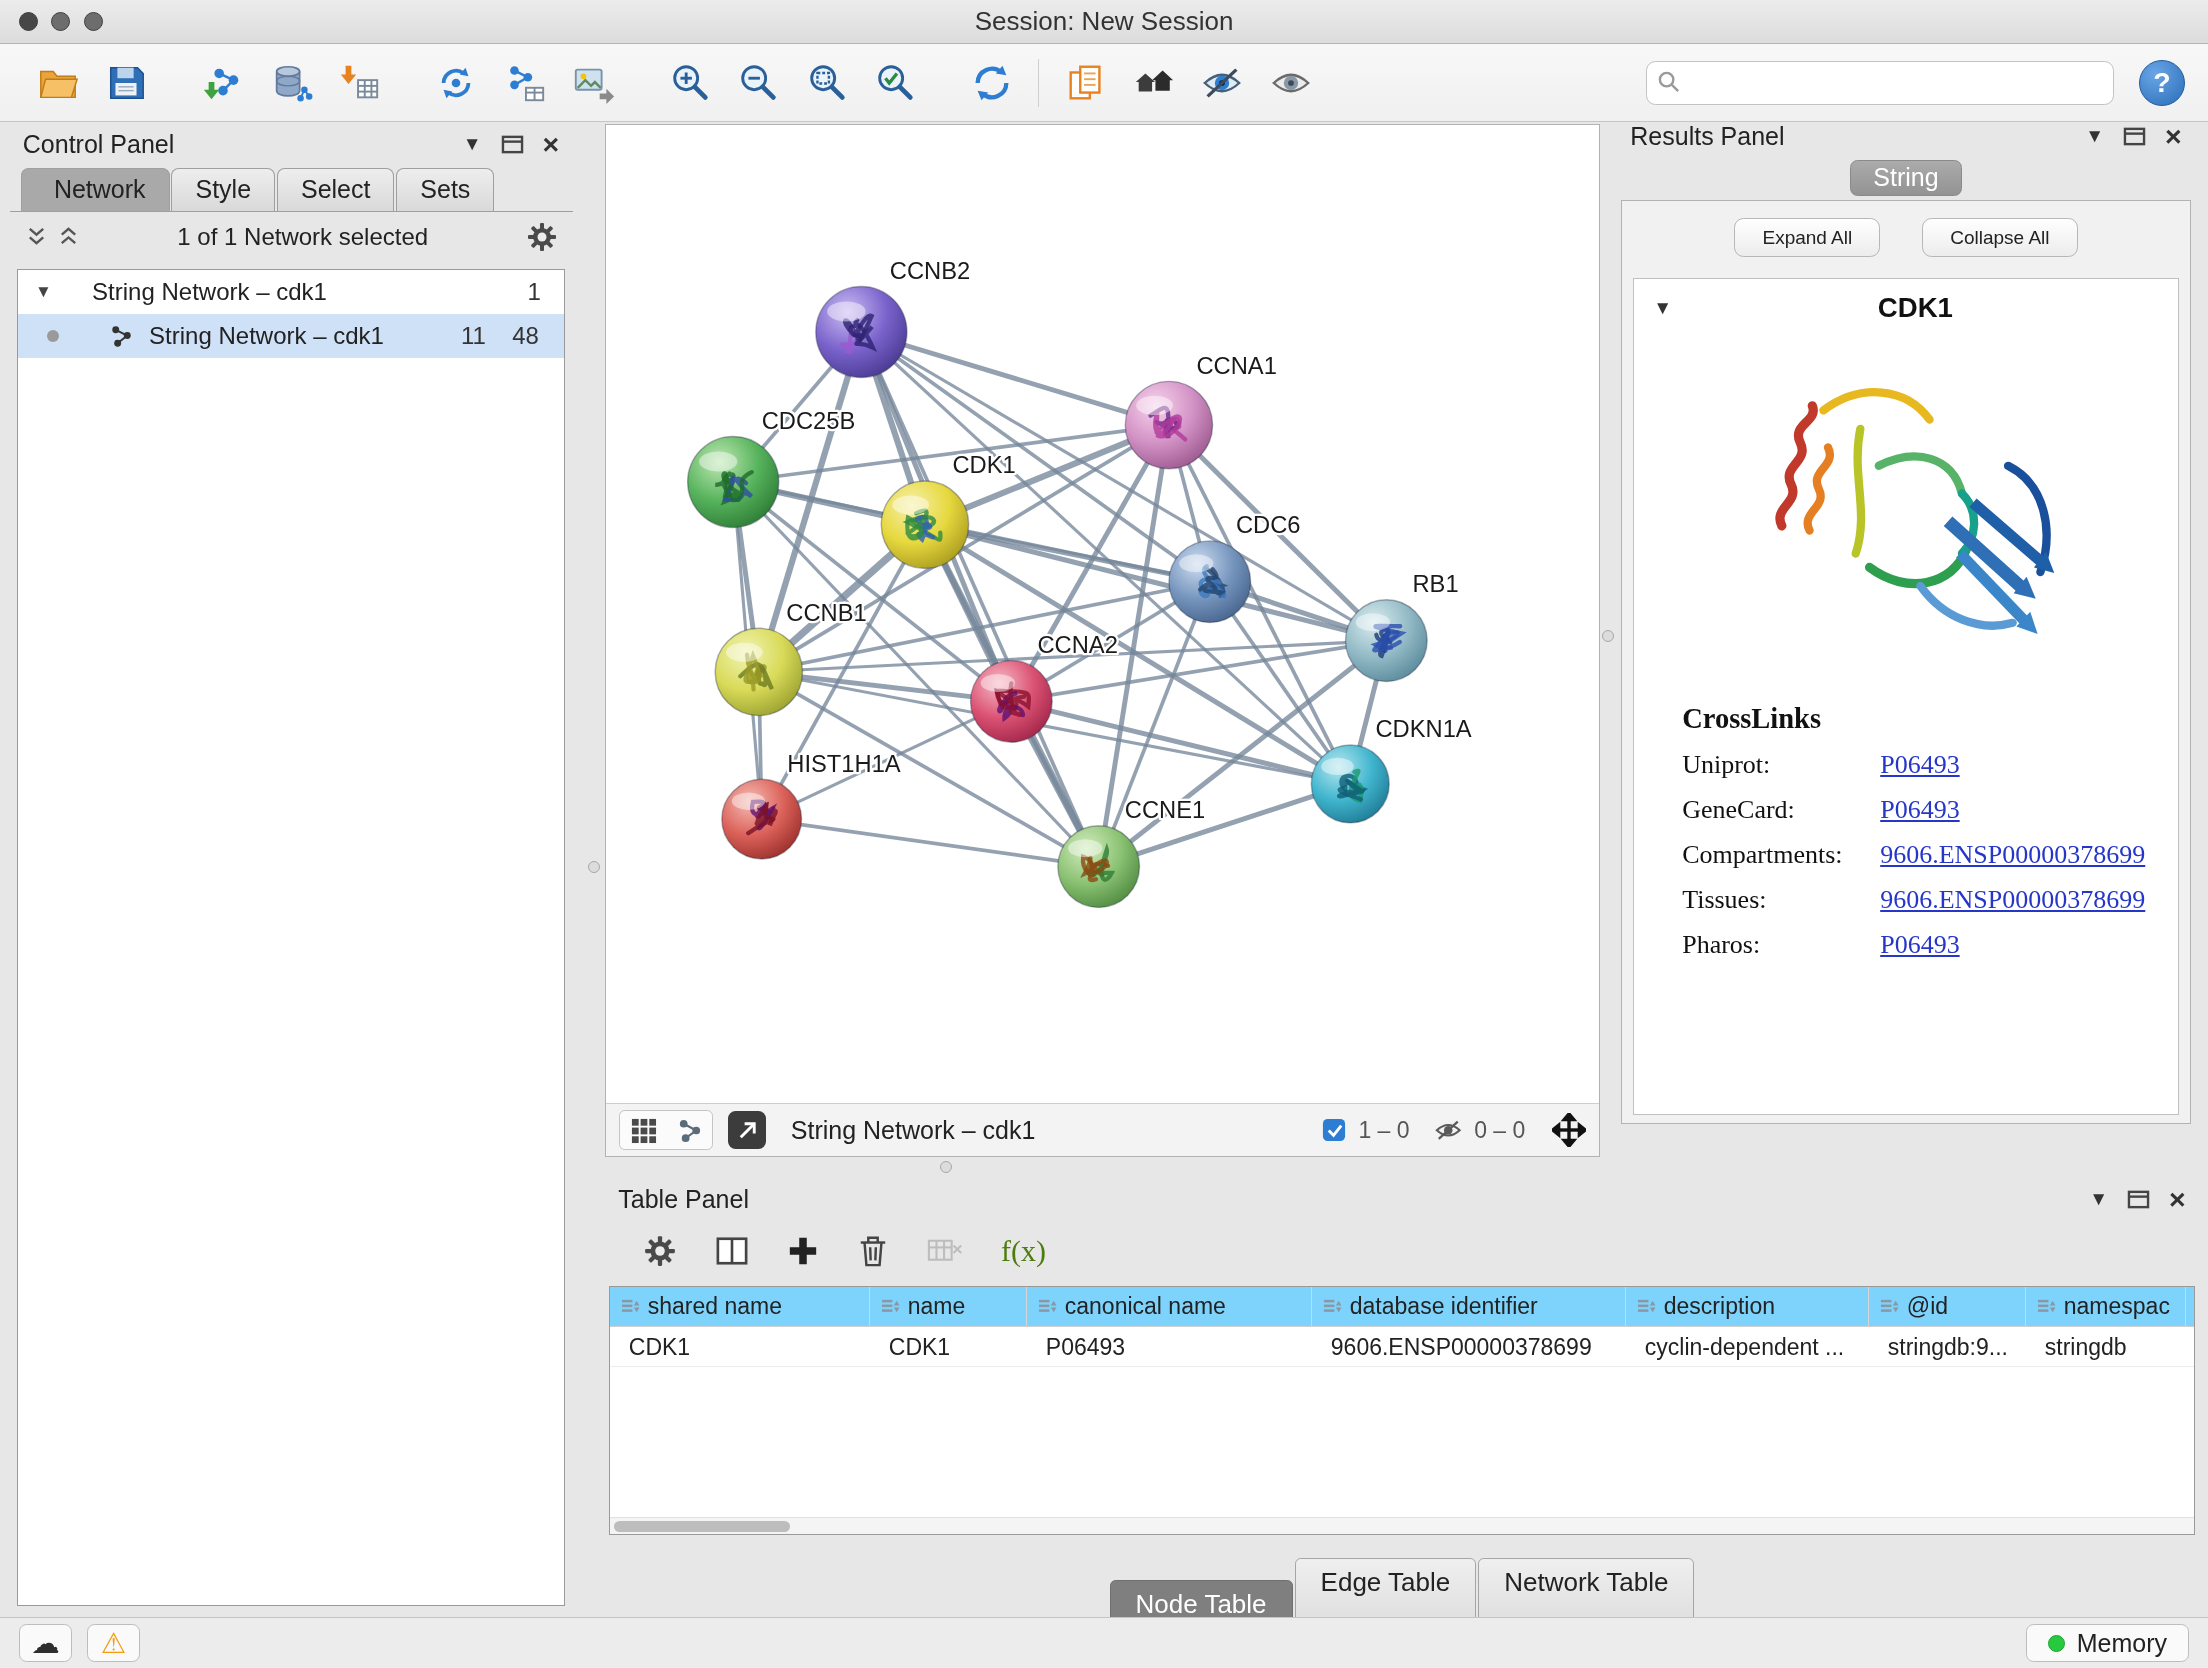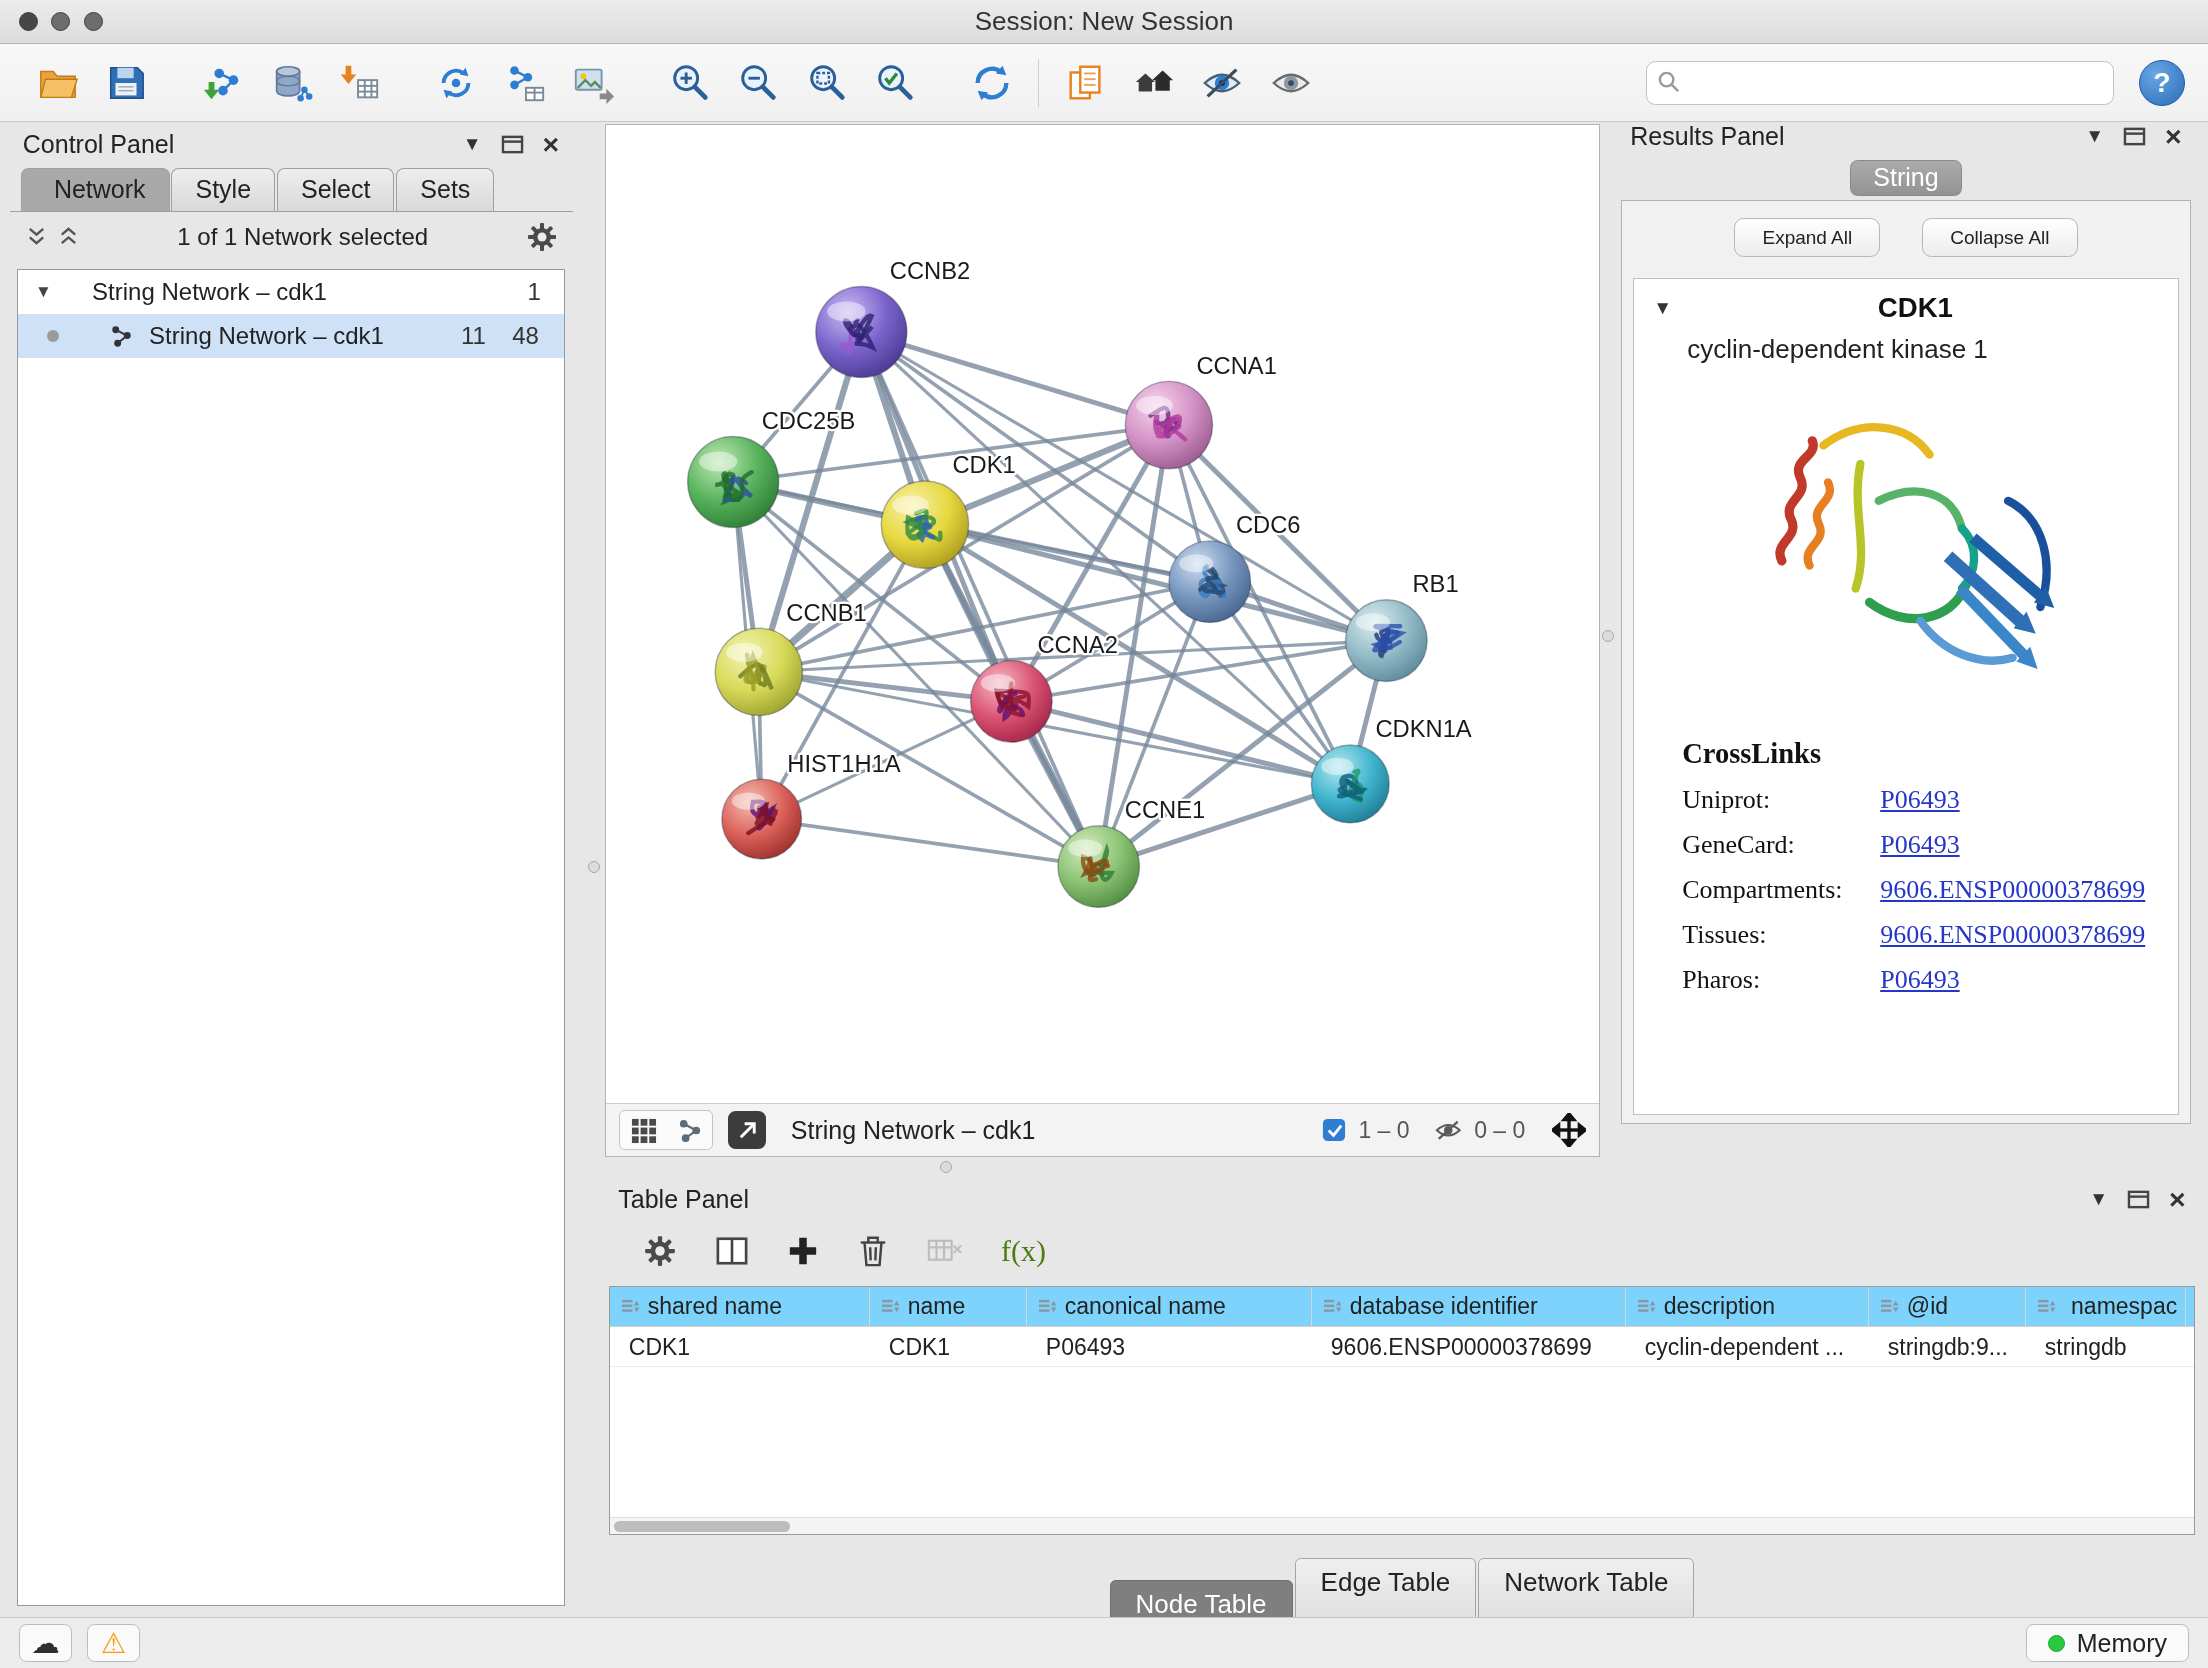--- a/index.html
+++ b/index.html
@@ -692,21 +692,20 @@
   <div class="results-box">
     <div class="results-buttons">
       <div class="res-btn">Expand All</div>
       <div class="res-btn">Collapse All</div>
     </div>
     <div class="gene-card">
       <div class="gene-head">
         <span class="gene-caret">▼</span>
         <span class="gene-name">CDK1</span>
       </div>
-      <div class="gene-desc">cyclin-dependent kinase 1</div>
       <div class="protein-img">
         <svg width="361" height="314" viewBox="0 0 380 340">
           <path d="M55,185 C45,165 75,160 65,140 C55,120 85,115 75,95 C65,75 95,72 88,55" fill="none" stroke="#c0392b" stroke-width="10" stroke-linecap="round"></path>
           <path d="M85,190 C75,170 105,165 95,145 C85,125 115,120 105,100" fill="none" stroke="#e67e22" stroke-width="9" stroke-linecap="round"></path>
           <path d="M100,60 C140,30 190,35 215,70" fill="none" stroke="#e8b820" stroke-width="9" stroke-linecap="round"></path>
           <path d="M140,80 C130,130 150,170 135,215" fill="none" stroke="#b8c428" stroke-width="9" stroke-linecap="round"></path>
           <path d="M160,120 C200,100 240,110 250,150" fill="none" stroke="#58b368" stroke-width="9" stroke-linecap="round"></path>
           <path d="M150,230 C190,260 240,250 255,210" fill="none" stroke="#2e9e4f" stroke-width="10" stroke-linecap="round"></path>
           <path d="M250,150 C270,170 265,200 250,215" fill="none" stroke="#17a08a" stroke-width="9" stroke-linecap="round"></path>
           <path d="M300,120 C340,140 350,190 335,235" fill="none" stroke="#1a4f9c" stroke-width="9" stroke-linecap="round"></path>
@@ -866,21 +865,21 @@
             <g fill="#8a97a5">
               <rect x="1" y="3" width="11" height="2.6"></rect>
               <rect x="1" y="8" width="11" height="2.6"></rect>
               <rect x="1" y="13" width="11" height="2.6"></rect>
               <path d="M16.5 4 L19.5 9 L13.5 9 Z"></path>
               <path d="M16.5 16 L19.5 11 L13.5 11 Z"></path>
             </g>
           </svg>
           <span>@id</span>
         </div>
-        <div class="th" style="width: 160px; justify-content: space-between;">
+        <div class="th" style="width: 160px;">
           <svg class="th-icon" width="19" height="19" viewBox="0 0 20 20">
             <g fill="#8a97a5">
               <rect x="1" y="3" width="11" height="2.6"></rect>
               <rect x="1" y="8" width="11" height="2.6"></rect>
               <rect x="1" y="13" width="11" height="2.6"></rect>
               <path d="M16.5 4 L19.5 9 L13.5 9 Z"></path>
               <path d="M16.5 16 L19.5 11 L13.5 11 Z"></path>
             </g>
           </svg>
           <span>namespac</span>

